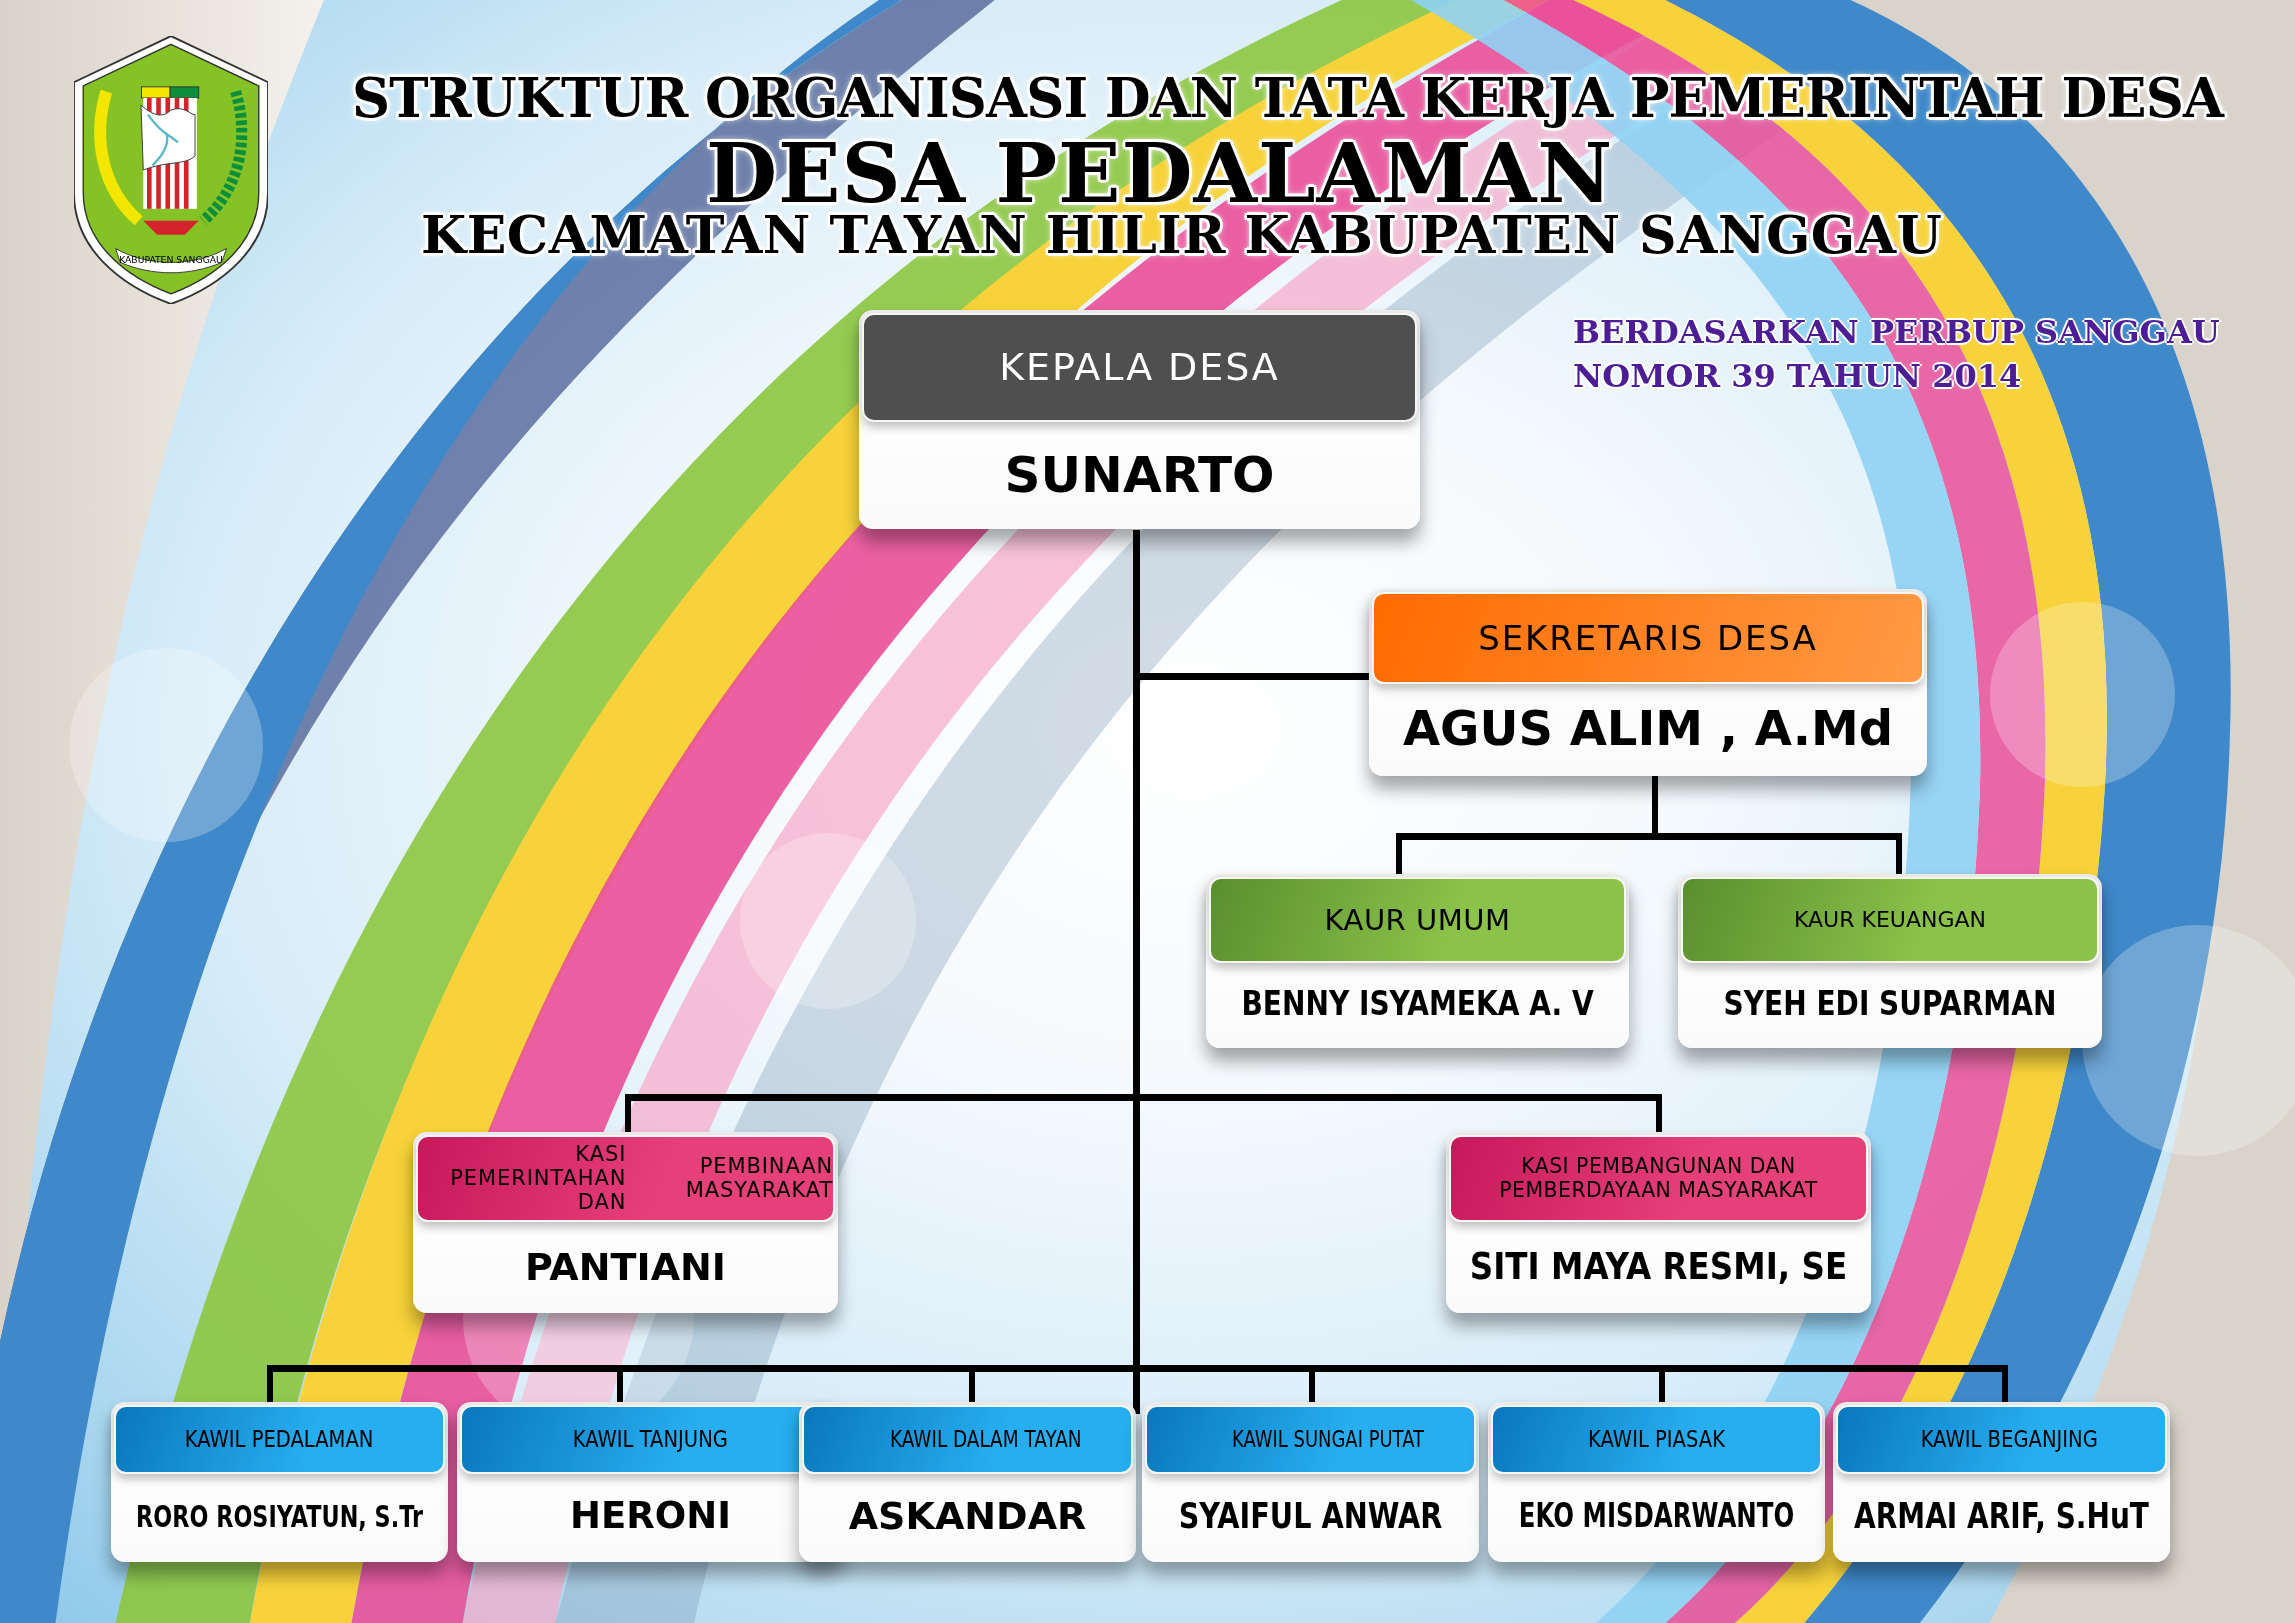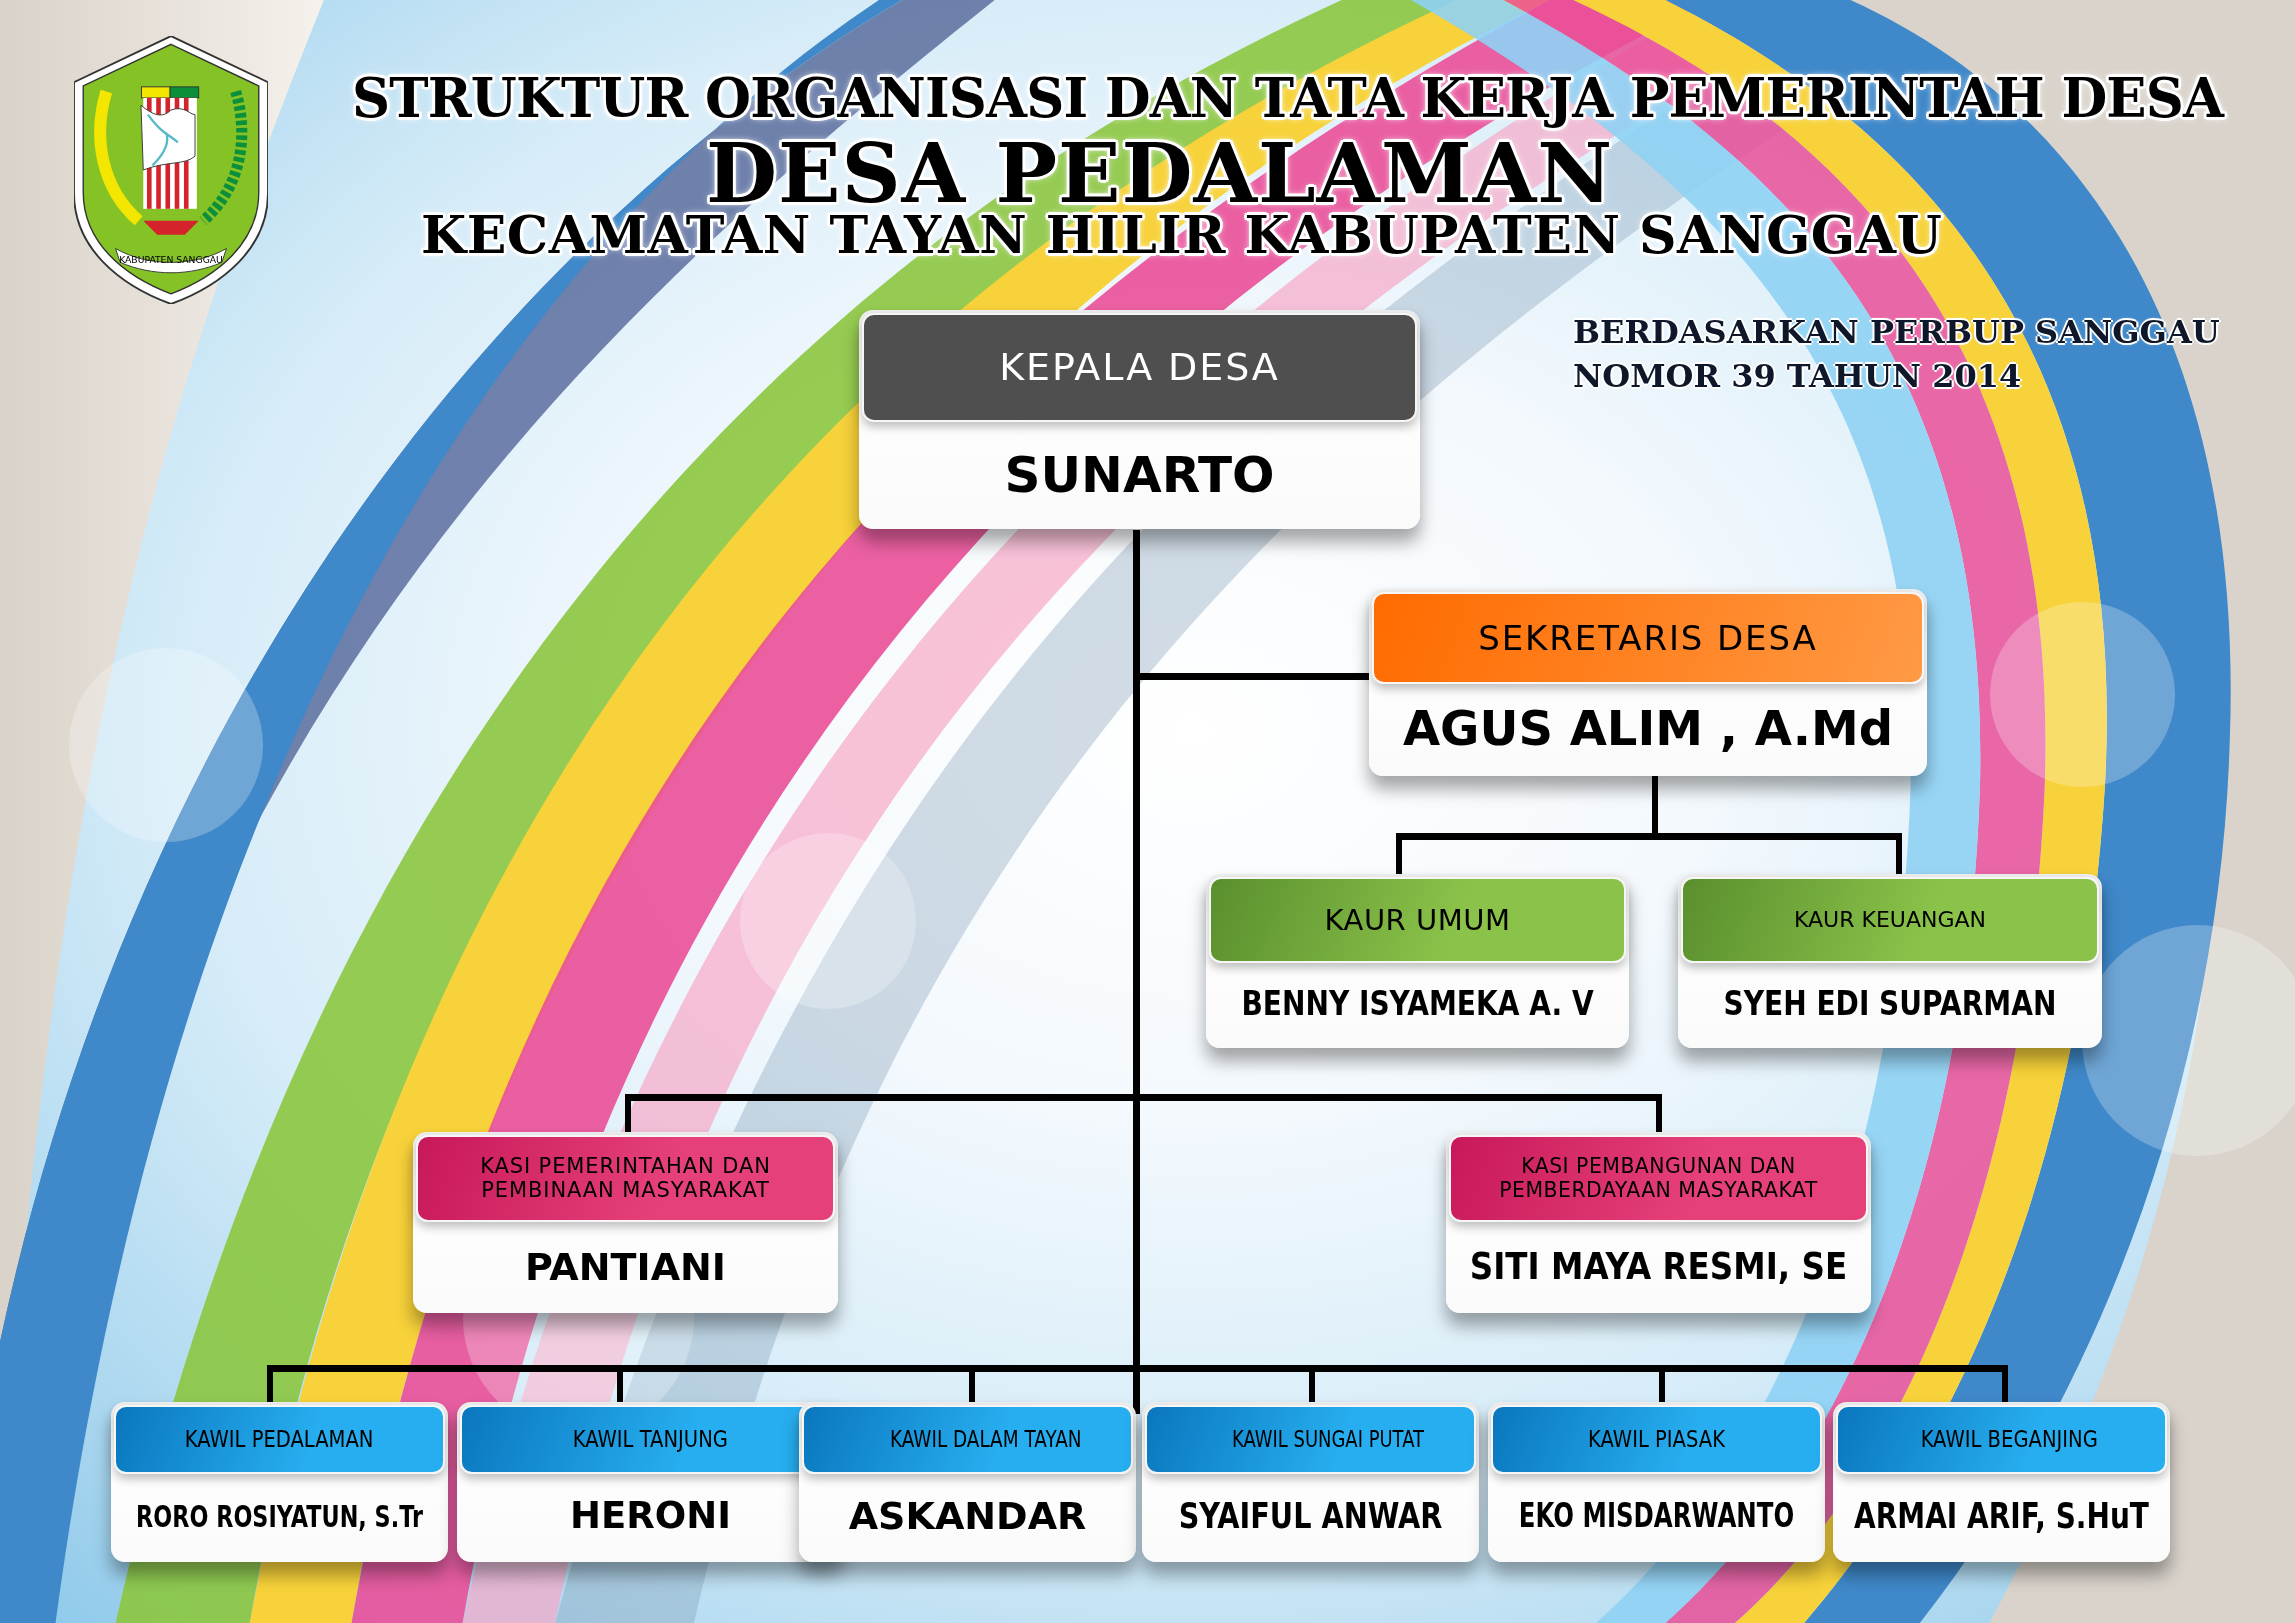--- a/index.html
+++ b/index.html
@@ -5,21 +5,21 @@
   html, body { margin:0; padding:0; }
   body { width:2295px; height:1623px; position:relative; overflow:hidden; font-family:"DejaVu Sans", sans-serif; background:#eaf4fb; }
   .bg { position:absolute; inset:0; overflow:hidden; }
   .bg .base { position:absolute; inset:0; background: radial-gradient(ellipse at 52% 45%, #ffffff 0%, #f4f9fd 30%, #d6ecf8 60%, #a9d6ef 85%, #8cc8ea 100%); }
   .bubble { position:absolute; border-radius:50%; background:rgba(255,255,255,0.25); }
   .logo { position:absolute; left:74px; top:36px; width:194px; height:268px; }
   .title { position:absolute; font-family:"DejaVu Serif", serif; font-weight:bold; color:#000; white-space:nowrap; text-shadow: 0 0 5.6px #fff, 0 0 8.3px #fff, 2.8px 0 0 #fff, -2.8px 0 0 #fff, 0 2.8px 0 #fff, 0 -2.8px 0 #fff, 2.3px 2.3px 0 #fff, -2.3px -2.3px 0 #fff, 2.3px -2.3px 0 #fff, -2.3px 2.3px 0 #fff; }
   .t1 { left:352px; top:65px; width:1768px; font-size:55px; letter-spacing:-0.9px; transform:scaleX(0.96); transform-origin:left; text-align:center; }
   .t2 { left:706px; top:125px; font-size:82px; letter-spacing:0.9px; }
   .t3 { left:421px; top:204px; font-size:52px; letter-spacing:0.5px; }
-  .ref { position:absolute; left:1573px; top:310px; font-family:"DejaVu Serif", serif; font-weight:bold; font-size:32px; line-height:44px; color:#0f172a; text-shadow: 0 0 3.7px #fff, 1.9px 0 0 #fff, -1.9px 0 0 #fff, 0 1.9px 0 #fff, 0 -1.9px 0 #fff; white-space:nowrap; }
+  .ref { position:absolute; left:1573px; top:310px; font-family:"DejaVu Serif", serif; font-weight:bold; font-size:32px; line-height:44px; color:#4c1d95; text-shadow: 0 0 3.7px #fff, 1.9px 0 0 #fff, -1.9px 0 0 #fff, 0 1.9px 0 #fff, 0 -1.9px 0 #fff; white-space:nowrap; }
   .line { position:absolute; background:#000; }
   .box { position:absolute; border-radius:14px; background:linear-gradient(#f0f0f0, #ffffff 30%, #fafafa); box-shadow: 0 13px 16.7px rgba(0,0,0,0.35); }
   .hdr { position:absolute; left:2.8px; right:2.8px; top:2.8px; border-radius:12px; border:2.3px solid #f6f6f6; display:flex; align-items:center; justify-content:center; text-align:right; box-shadow: 0 4.6px 9.3px rgba(0,0,0,0.25); }
   .hdr span { font-family:"DejaVu Sans", sans-serif; letter-spacing:1.9px; }
   .nm { position:absolute; left:0; right:0; display:flex; align-items:center; justify-content:center; font-family:"DejaVu Sans", sans-serif; font-weight:bold; color:#000; white-space:nowrap; }
   .grey { background:#4f4f4f; }
   .orange { background:linear-gradient(110deg, #ff6b00, #ff9a45); }
   .green { background:linear-gradient(110deg, #5a8f2e, #8bc34a 60%); }
   .pink { background:linear-gradient(110deg, #c8185a, #e6407a 60%); }
   .blue { background:linear-gradient(110deg, #0a77be, #27aef0 60%); }
@@ -130,21 +130,21 @@
   <div class="nm" style="top:90px;height:79px;font-size:33px;transform:scaleX(0.85);">BENNY ISYAMEKA A. V</div>
 </div>
 <div class="box" style="left:1678px;top:874px;width:424px;height:174px;">
   <div class="hdr green" style="height:82px;">
     <span style="color:#000;font-size:22px;letter-spacing:0px;">KAUR KEUANGAN</span>
   </div>
   <div class="nm" style="top:90px;height:79px;font-size:33px;transform:scaleX(0.85);">SYEH EDI SUPARMAN</div>
 </div>
 
 <div class="box" style="left:413px;top:1132px;width:425px;height:181px;">
-  <div class="hdr pink" style="height:83px;flex-direction:column;">
+  <div class="hdr pink" style="height:83px;flex-direction:row;">
     <span style="color:#000;font-size:21px;letter-spacing:0.9px;">KASI PEMERINTAHAN DAN</span>
     <span style="color:#000;font-size:21px;letter-spacing:0.9px;">PEMBINAAN MASYARAKAT</span>
   </div>
   <div class="nm" style="top:93px;height:83px;font-size:38px;">PANTIANI</div>
 </div>
 <div class="box" style="left:1446px;top:1132px;width:425px;height:181px;">
   <div class="hdr pink" style="height:83px;flex-direction:column;">
     <span style="color:#000;font-size:20.4px;letter-spacing:0.5px;">KASI PEMBANGUNAN DAN</span>
     <span style="color:#000;font-size:20.4px;letter-spacing:0.5px;">PEMBERDAYAAN MASYARAKAT</span>
   </div>

